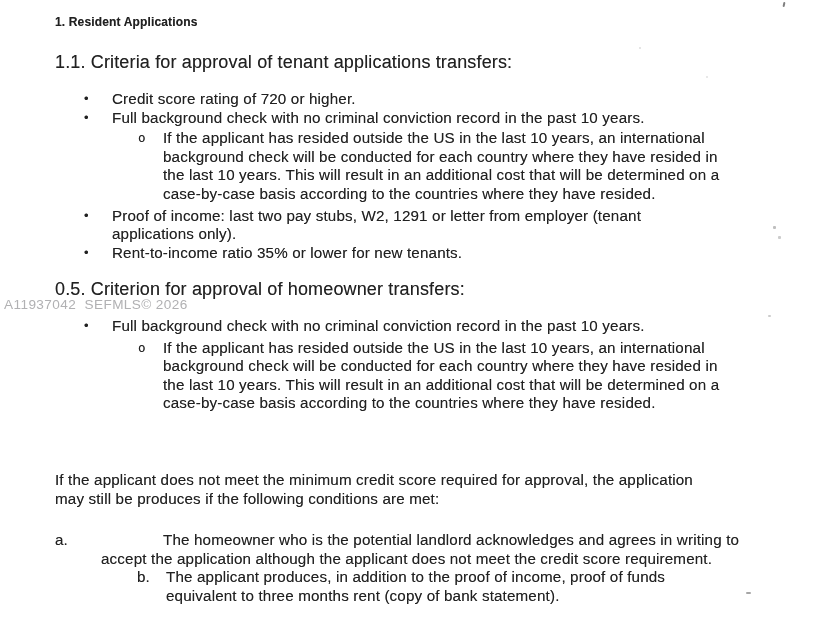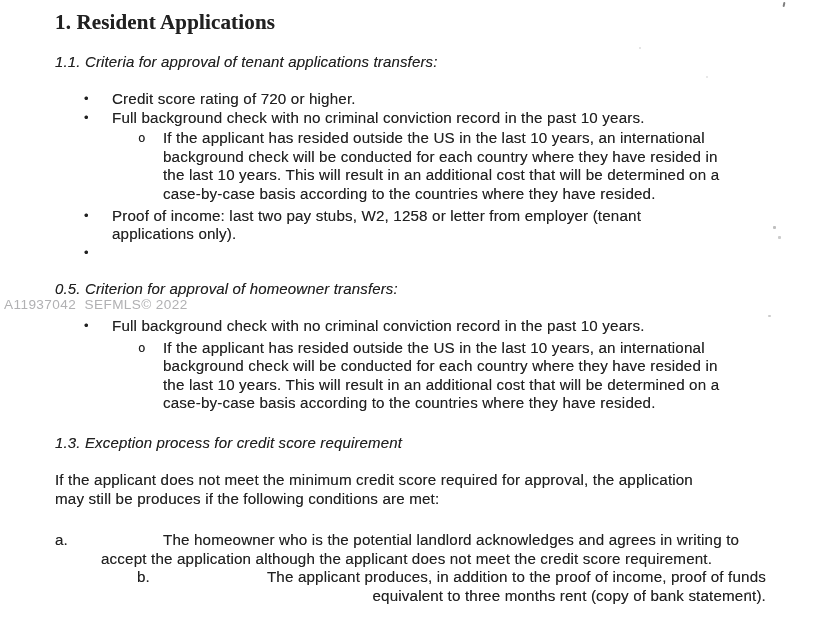--- a/index.html
+++ b/index.html
@@ -4,37 +4,37 @@
 <style>
   html,body { margin:0; padding:0; background:#ffffff; }
   body { width:825px; height:619px; overflow:hidden; }
   .page {
     position:relative; width:825px; height:619px; background:#ffffff;
     font-family:"Liberation Sans", sans-serif;
     font-size:15.2px; color:#212121; letter-spacing:0.15px;
     text-shadow: 0 0 0.6px rgba(33,33,33,0.45);
   }
   .abs { position:absolute; }
-  .doc-title { font-weight:bold; font-size:21px; line-height:20px; white-space:pre;font-family:Liberation Serif, serif; }
-  .sec-heading { font-style:italic; font-size:15px; line-height:20px; white-space:pre; }
+  .doc-title { font-weight:bold; font-size:12px; line-height:20px; white-space:pre; }
+  .sec-heading { font-size:18px; line-height:20px; white-space:pre; }
   .list { width:706px; }
   .bullet-row { display:flex; line-height:18.6px; }
   .bullet-row .marker { flex:none; width:28px; font-size:13px; line-height:18.6px; }
   .sub-row { padding-left:54px; margin-top:2px; }
   .sub-row .marker { width:25px; font-size:12.5px; font-family:"DejaVu Sans Mono", monospace; }
   .mt3 { margin-top:3px; }
   .text { white-space:pre-line; }
   .paragraph { white-space:pre-line; width:724px; line-height:19px; }
   .watermark {
     color:#b1b1b3; font-size:13.6px; letter-spacing:0.4px; white-space:pre;
     text-shadow:none; font-weight:normal;
   }
   .item-label { line-height:18.6px; }
   .item-a-text { width:716px; text-indent:62px; white-space:pre-line; line-height:18.6px;margin-left:46px; }
-  .item-b-text { width:600px; white-space:pre-line; line-height:18.6px;text-align:right; }
+  .item-b-text { width:600px; white-space:pre-line; line-height:18.6px; }
   .speck { position:absolute; border-radius:1px; }
 </style>
 </head>
 <body>
 
 <div class="page">
 
   <div class="abs doc-title" style="left:55px; top:12px;">1. Resident Applications</div>
 
   <div class="abs sec-heading" style="left:55px; top:52px;">1.1. Criteria for approval of tenant applications transfers:</div>
@@ -50,47 +50,47 @@
     </div>
     <div class="bullet-row sub-row">
       <span class="marker">o</span>
       <span class="text">If the applicant has resided outside the US in the last 10 years, an international
 background check will be conducted for each country where they have resided in
 the last 10 years. This will result in an additional cost that will be determined on a
 case-by-case basis according to the countries where they have resided.</span>
     </div>
     <div class="bullet-row mt3">
       <span class="marker">•</span>
-      <span class="text">Proof of income: last two pay stubs, W2, 1258 or letter from employer (tenant
+      <span class="text">Proof of income: last two pay stubs, W2, 1291 or letter from employer (tenant
 applications only).</span>
     </div>
     <div class="bullet-row">
       <span class="marker">•</span>
+      <span class="text">Rent-to-income ratio 35% or lower for new tenants.</span>
     </div>
   </div>
 
   <div class="abs sec-heading" style="left:55px; top:279px;">0.5. Criterion for approval of homeowner transfers:</div>
 
-  <div class="abs watermark" style="left:4px; top:297px;">A11937042  SEFMLS© 2022</div>
+  <div class="abs watermark" style="left:4px; top:297px;">A11937042  SEFMLS© 2026</div>
 
   <div class="abs list" style="left:84px; top:317px;">
     <div class="bullet-row">
       <span class="marker">•</span>
       <span class="text">Full background check with no criminal conviction record in the past 10 years.</span>
     </div>
     <div class="bullet-row sub-row mt3">
       <span class="marker">o</span>
       <span class="text">If the applicant has resided outside the US in the last 10 years, an international
 background check will be conducted for each country where they have resided in
 the last 10 years. This will result in an additional cost that will be determined on a
 case-by-case basis according to the countries where they have resided.</span>
     </div>
   </div>
 
-  <div class="abs sec-heading" style="left:55px; top:433px;">1.3. Exception process for credit score requirement</div>
 
   <div class="abs paragraph" style="left:55px; top:470px;">If the applicant does not meet the minimum credit score required for approval, the application
 may still be produces if the following conditions are met:</div>
 
   <div class="abs item-label" style="left:55px; top:531px;">a.</div>
   <div class="abs item-a-text" style="left:55px; top:531px;">The homeowner who is the potential landlord acknowledges and agrees in writing to
 accept the application although the applicant does not meet the credit score requirement.</div>
 
   <div class="abs item-label" style="left:137px; top:568px;">b.</div>
   <div class="abs item-b-text" style="left:166px; top:568px;">The applicant produces, in addition to the proof of income, proof of funds

